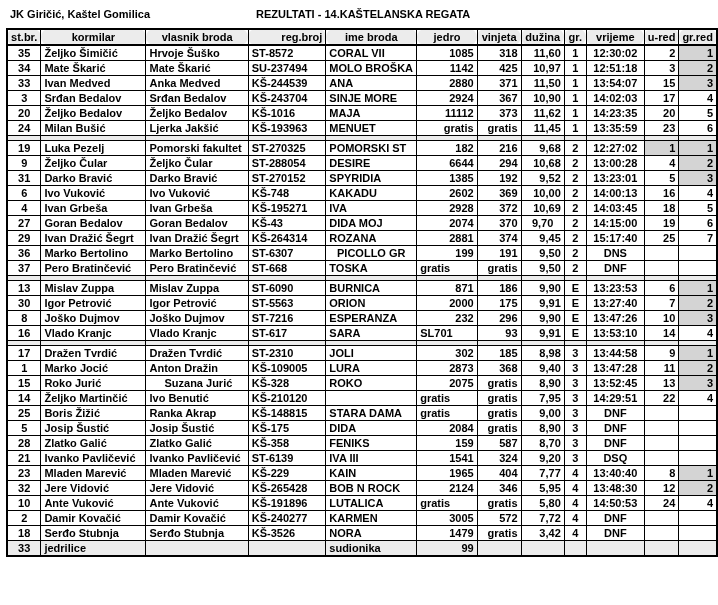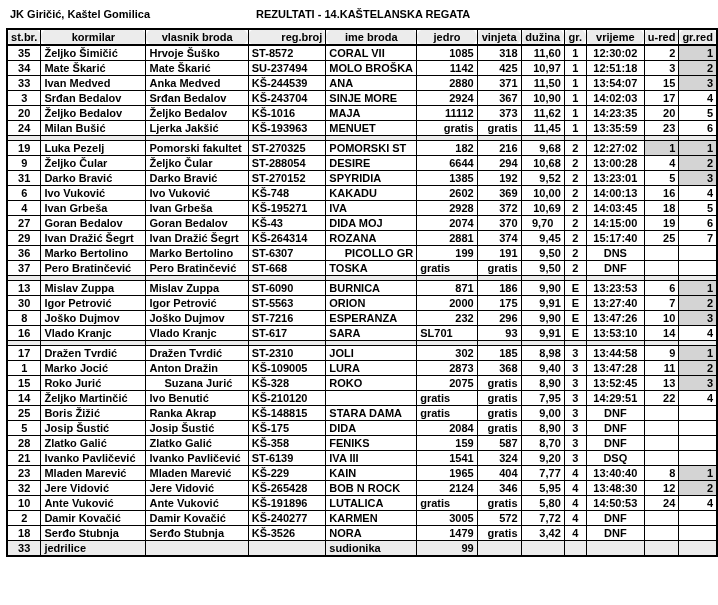--- a/index.html
+++ b/index.html
@@ -263,21 +263,21 @@
           <td style="text-align: center;">2</td>
           <td style="text-align: center;">15:17:40</td>
           <td style="text-align: right;">25</td>
           <td style="text-align: right;">7</td>
         </tr>
         <tr>
           <td style="text-align: center;">36</td>
           <td style="text-align: left;">Marko Bertolino</td>
           <td style="text-align: left;">Marko Bertolino</td>
           <td style="text-align: left;">ST-6307</td>
-          <td style="text-align: right;">PICOLLO GR</td>
+          <td style="text-align: center;">PICOLLO GR</td>
           <td style="text-align: right;">199</td>
           <td style="text-align: right;">191</td>
           <td style="text-align: right;">9,50</td>
           <td style="text-align: center;">2</td>
           <td style="text-align: center;">DNS</td>
           <td style="text-align: right;"></td>
           <td style="text-align: right;"></td>
         </tr>
         <tr>
           <td style="text-align: center;">37</td>

